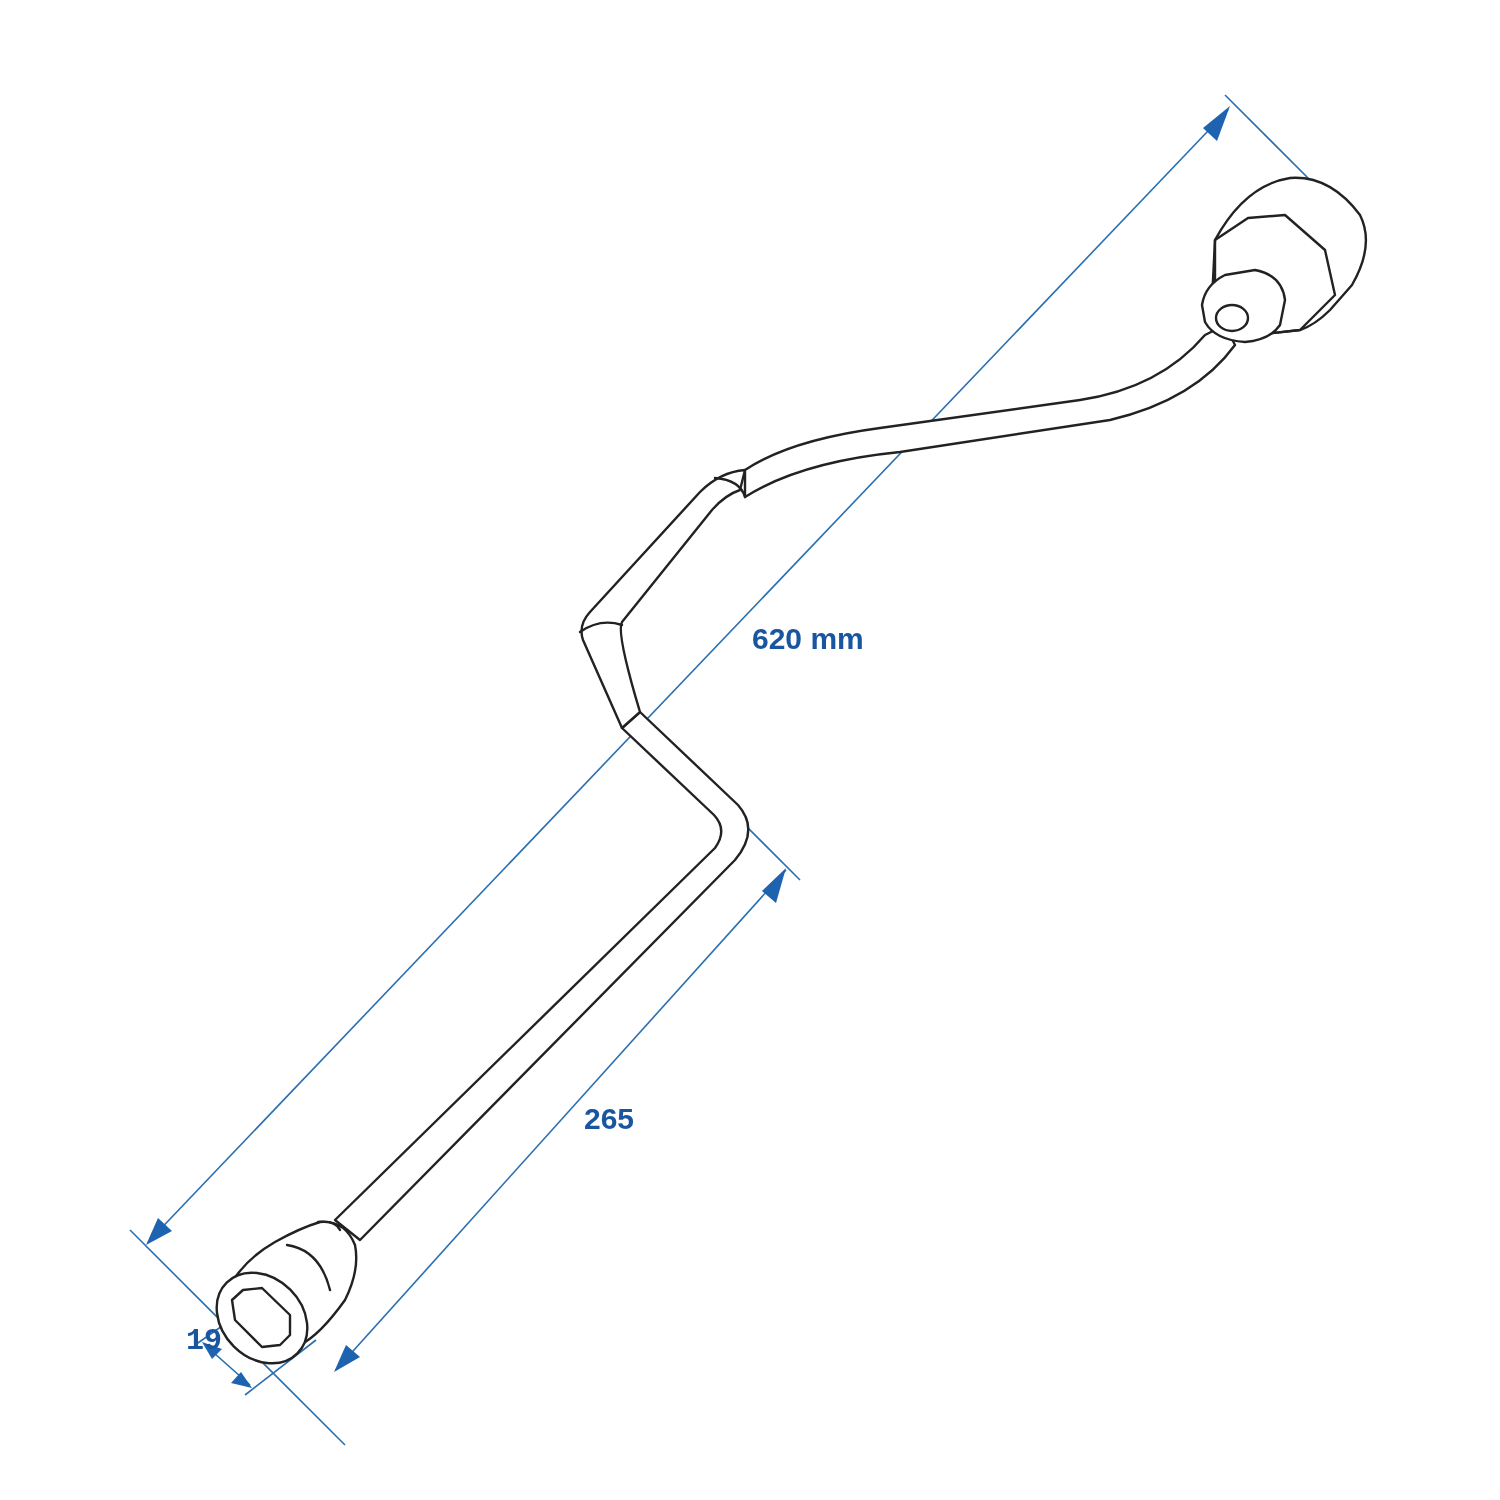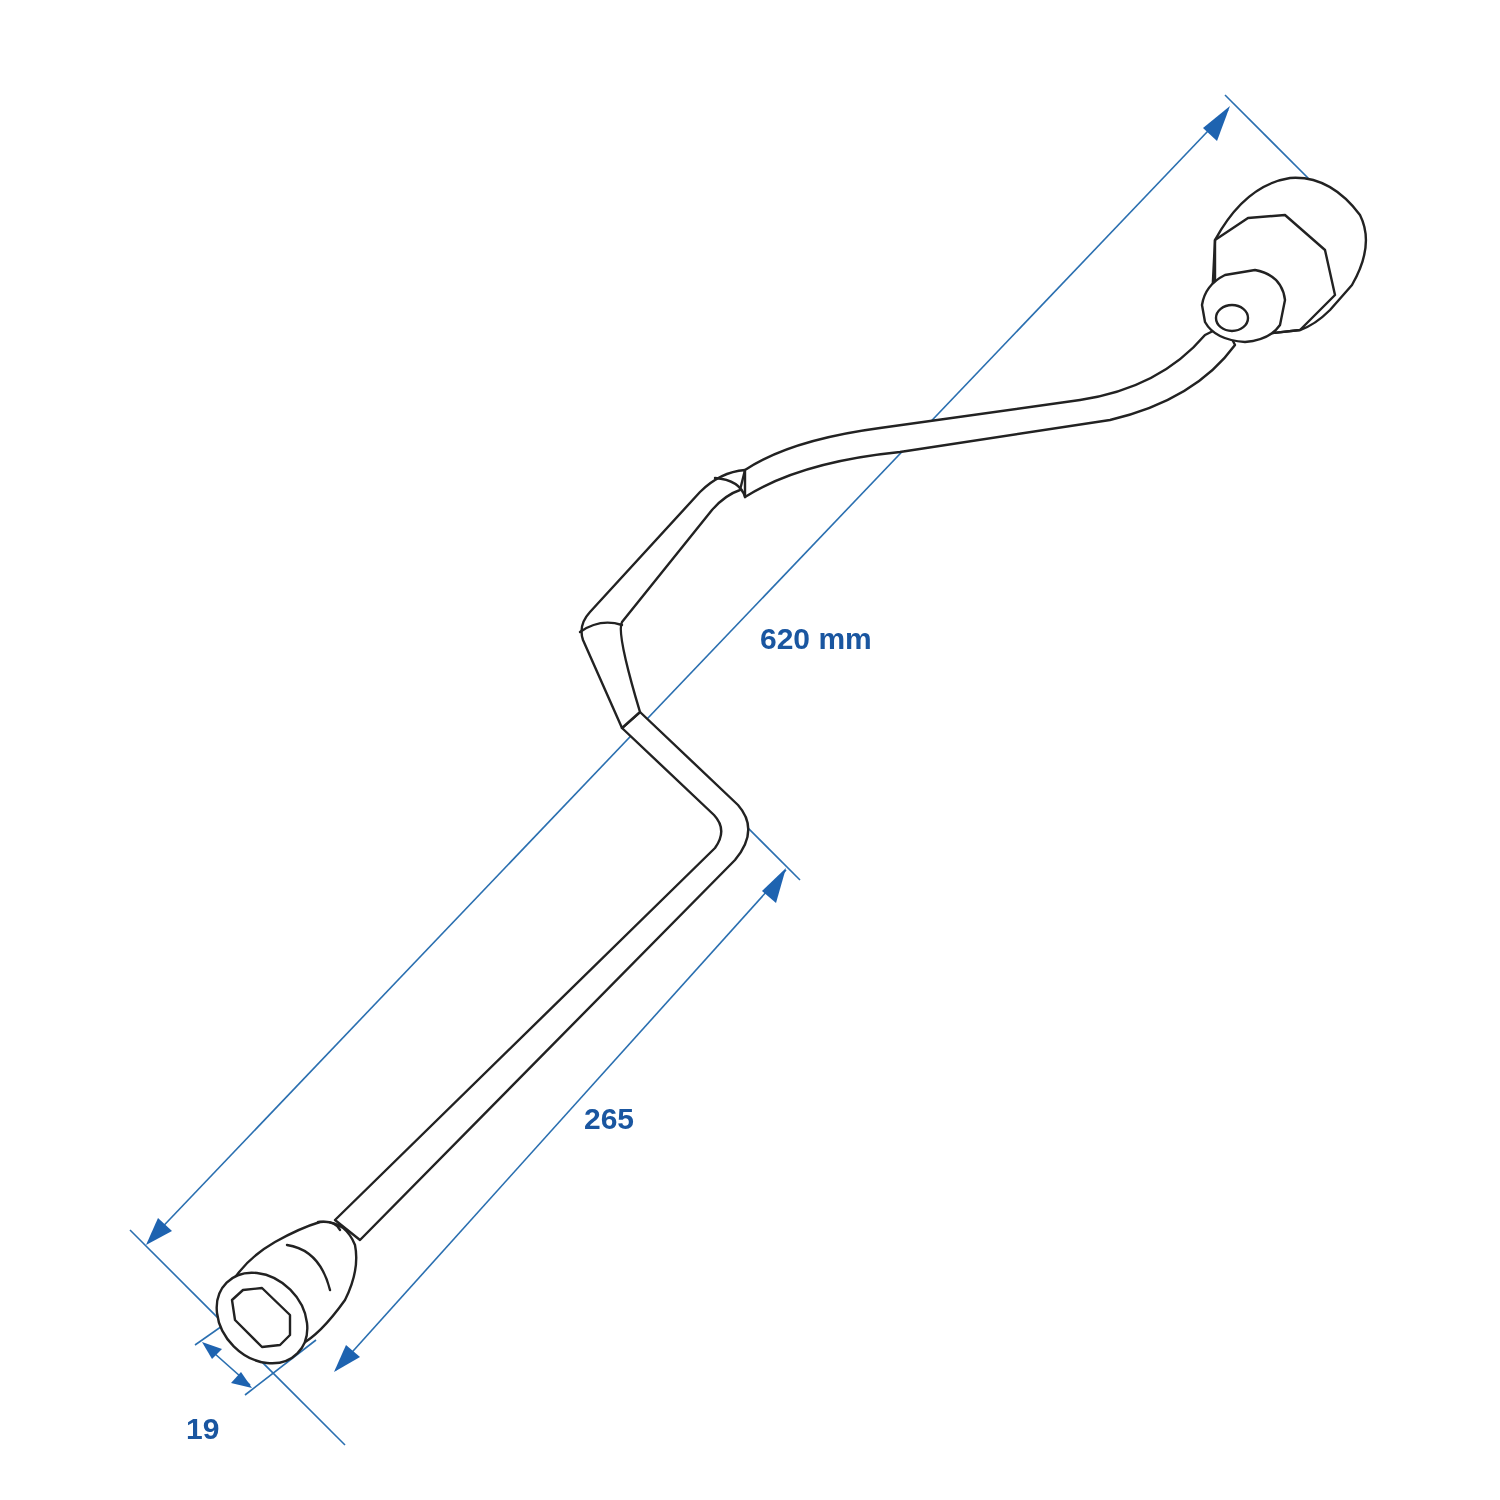--- a/index.html
+++ b/index.html
@@ -69,17 +69,17 @@
     <g>
       <path class="outline" d="M 225 1295 Q 240 1262 275 1242 Q 300 1228 320 1222 Q 345 1220 355 1245 Q 360 1270 345 1300 Q 320 1335 300 1345 Z"></path>
       <path class="outline-nofill" d="M 318 1222 Q 335 1220 340 1230"></path>
       <path class="outline-nofill" d="M 287 1245 Q 320 1250 330 1290"></path>
       <ellipse class="outline" cx="262" cy="1318" rx="40" ry="50" transform="rotate(-45 262 1318)"></ellipse>
       <path class="outline-nofill" d="M 232 1300 L 243 1290 L 262 1288 L 290 1315 L 290 1335 L 280 1345 L 262 1347 L 235 1320 Z"></path>
     </g>
   </g>
 </svg>
 
-<div class="dim-label" style="left:752px; top:624px;margin-left:8px;">620 mm</div>
+<div class="dim-label" style="left:752px; top:624px;">620 mm</div>
 
 <div class="dim-label" style="left:584px; top:1104px;text-align:right;">265</div>
 
-<div class="dim-label" style="left:186px; top:1414px;">19</div>
+<div class="dim-label" style="left:186px; top:1326px;font-family:Liberation Mono, monospace;">19</div>
 
 </body></html>

